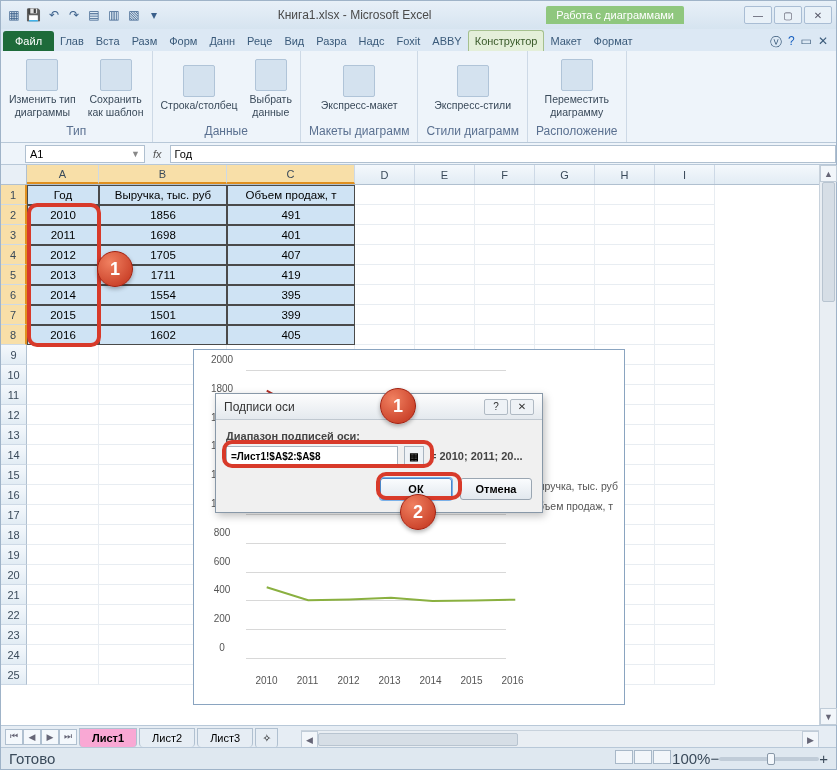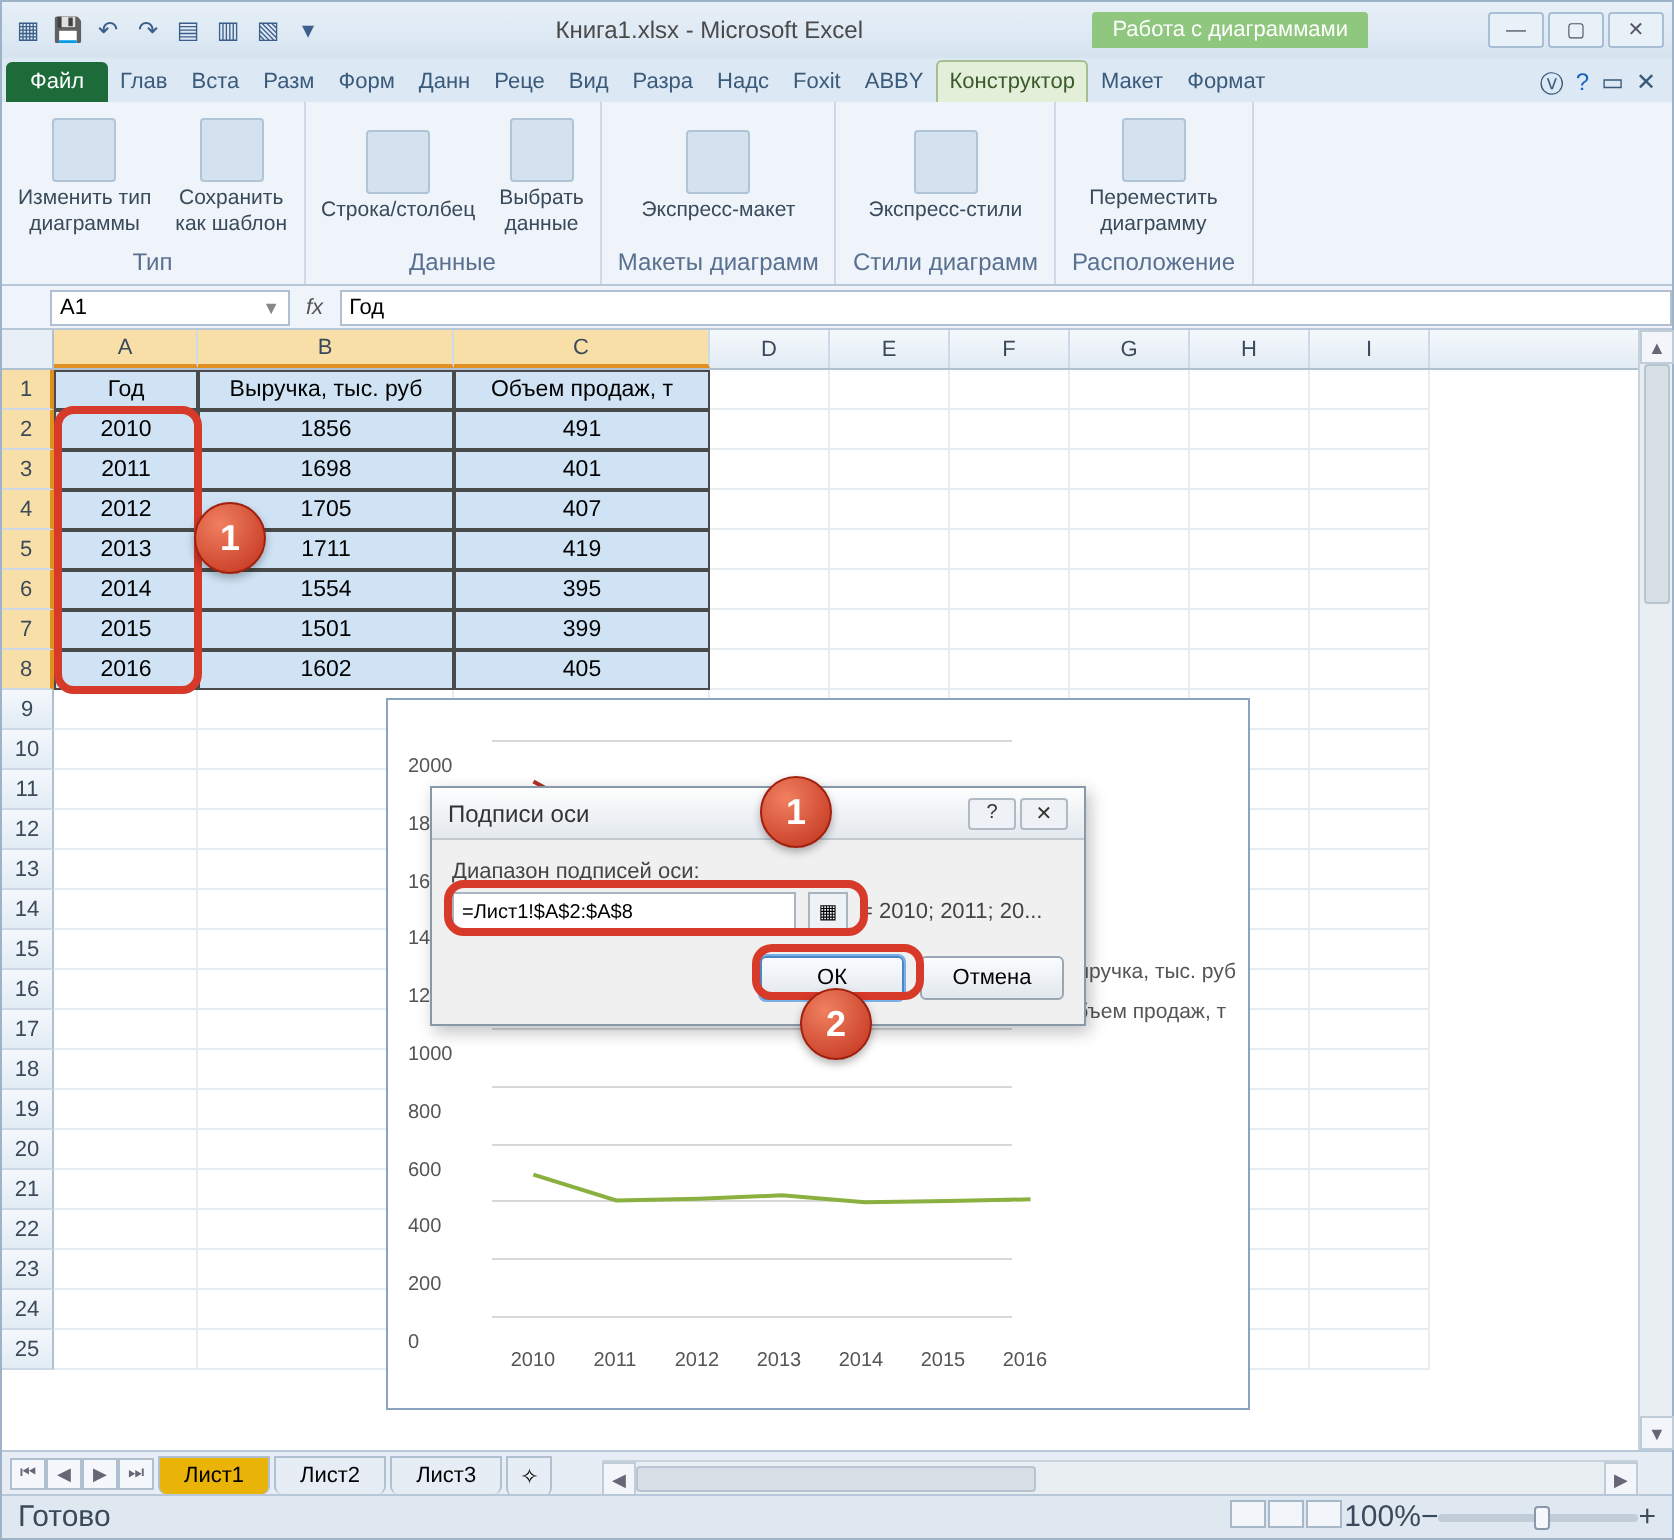--- a/index.html
+++ b/index.html
@@ -58,51 +58,51 @@
 .cell.d { background: #cfe3f4; border: 1px solid #4a4a4a; }
 .cell.empty { border-right: 1px solid #e8edf2; border-bottom: 1px solid #e8edf2; }
 
 
 .callout-frame { position: absolute; border: 4px solid #d83a2a; border-radius: 10px; pointer-events: none; }
 .num-badge { position: absolute; width: 36px; height: 36px; border-radius: 50%; background: radial-gradient(circle at 35% 30%, #f08060, #c0301a); color: #fff; display: flex; align-items: center; justify-content: center; font-size: 18px; font-weight: bold; box-shadow: 0 2px 4px rgba(0,0,0,.3); border: 1px solid #a02010; }
 
 
 .chart-obj { position: absolute; left: 192px; top: 184px; width: 432px; height: 356px; border: 1px solid #8aa4c0; background: #fff; }
 .chart-inner { position: relative; width: 100%; height: 100%; }
-.yaxis { position: absolute; left: 10px; top: 28px; font-size: 10px; color: #555; text-align: left; width: 36px; }
+.yaxis { position: absolute; left: 10px; top: 4px; font-size: 10px; color: #555; text-align: center; width: 36px; }
 .yaxis div { height: 28.8px; }
 .gridline { position: absolute; left: 52px; width: 260px; border-top: 1px solid #d8d8d8; }
 .xaxis { position: absolute; left: 52px; bottom: 18px; display: flex; width: 290px; font-size: 10px; color: #555; }
 .xaxis span { width: 41px; text-align: center; }
 .legend { position: absolute; right: 6px; top: 130px; font-size: 10.5px; color: #555; }
 .legend div { display: flex; align-items: center; gap: 4px; margin-bottom: 8px; }
 .lg-line { width: 18px; height: 2px; }
 svg.lines { position: absolute; left: 52px; top: 20px; width: 290px; height: 288px; }
 
 
 .dialog { position: absolute; left: 214px; top: 228px; width: 328px; background: #f0f0f0; border: 1px solid #8898a8; box-shadow: 2px 3px 8px rgba(0,0,0,.25); }
 .dlg-title { height: 26px; background: linear-gradient(#fdfdfd,#e4e9ee); border-bottom: 1px solid #c0c8d0; display: flex; align-items: center; padding: 0 8px; font-size: 12px; color: #333; }
 .dlg-title .dlg-btns { margin-left: auto; display: flex; gap: 2px; }
 .dlg-title .dlg-btns span { width: 24px; height: 16px; border: 1px solid #b0bac4; background: #eef2f6; border-radius: 2px; display: flex; align-items: center; justify-content: center; font-size: 10px; }
-.dlg-body { padding: 10px 10px 12px; font-size: 11px; }
+.dlg-body { padding: 10px 10px 12px; font-size: 11px; font-weight: bold; }
 .dlg-lbl { color: #444; margin-bottom: 4px; }
 .dlg-row { display: flex; align-items: center; gap: 6px; }
 .dlg-input { flex: 0 0 172px; height: 20px; border: 1px solid #a8b4c0; background: #fff; padding: 0 4px; display: flex; align-items: center; font-size: 10px; }
 .range-btn { width: 20px; height: 20px; border: 1px solid #a8b4c0; background: #eef2f6; display: flex; align-items: center; justify-content: center; font-size: 10px; }
 .dlg-preview { font-size: 11px; color: #444; }
 .dlg-actions { display: flex; justify-content: flex-end; gap: 8px; margin-top: 12px; }
 .dlg-btn { width: 72px; height: 22px; border: 1px solid #9aa6b2; background: linear-gradient(#fafcfe,#e2e8ee); border-radius: 3px; font-size: 11px; display: flex; align-items: center; justify-content: center; cursor: pointer; }
 .dlg-btn.ok { border-color: #4a86c8; box-shadow: 0 0 0 1px #7ab0e8; }
 
 
 .sheet-tabs { position: absolute; left: 0; bottom: 22px; height: 22px; width: 100%; background: #e6edf4; border-top: 1px solid #b8c8d8; display: flex; align-items: center; font-size: 11px; }
 .nav-arrows { display: flex; gap: 0; margin-left: 4px; }
 .nav-arrows span { width: 18px; height: 16px; border: 1px solid #b0c0d0; background: #f4f8fc; display: flex; align-items: center; justify-content: center; font-size: 9px; color: #667; }
 .stab { padding: 3px 12px; background: #fff; border: 1px solid #b0c0d0; border-bottom: none; margin-left: 2px; border-radius: 0 0 4px 4px; transform: translateY(1px); }
-.stab.active { background: #eab308; font-weight: normal; }
+.stab.active { background: #f9a8d4; font-weight: bold; }
 .stab.inactive { background: #e6edf4; }
 .statusbar { position: absolute; left: 0; bottom: 0; height: 22px; width: 100%; background: #dfe8f0; border-top: 1px solid #b8c8d8; display: flex; align-items: center; font-size: 15px; padding: 0 8px; color: #3a4a5a; }
 .status-right { margin-left: auto; display: flex; align-items: center; gap: 0; }
 .viewbtns span { width: 18px; height: 14px; border: 1px solid #a8b8c8; background: #f2f6fa; display: inline-block; margin-right: 1px; }
 .zoom-slider { width: 100px; height: 4px; background: #c0ccd8; position: relative; border-radius: 2px; }
 .zoom-slider .thumb { position: absolute; left: 48px; top: -4px; width: 8px; height: 12px; background: #f4f8fc; border: 1px solid #8898a8; border-radius: 2px; }
 
 
 .vscroll { position: absolute; right: 0; top: 164px; width: 17px; bottom: 44px; background: #e9eef3; border-left: 1px solid #c8d2dc; }
 .vscroll .arr, .hscroll .arr { height: 17px; width: 17px; background: #f2f6fa; border: 1px solid #c0ccd8; display: flex; align-items: center; justify-content: center; font-size: 9px; color: #667; }

